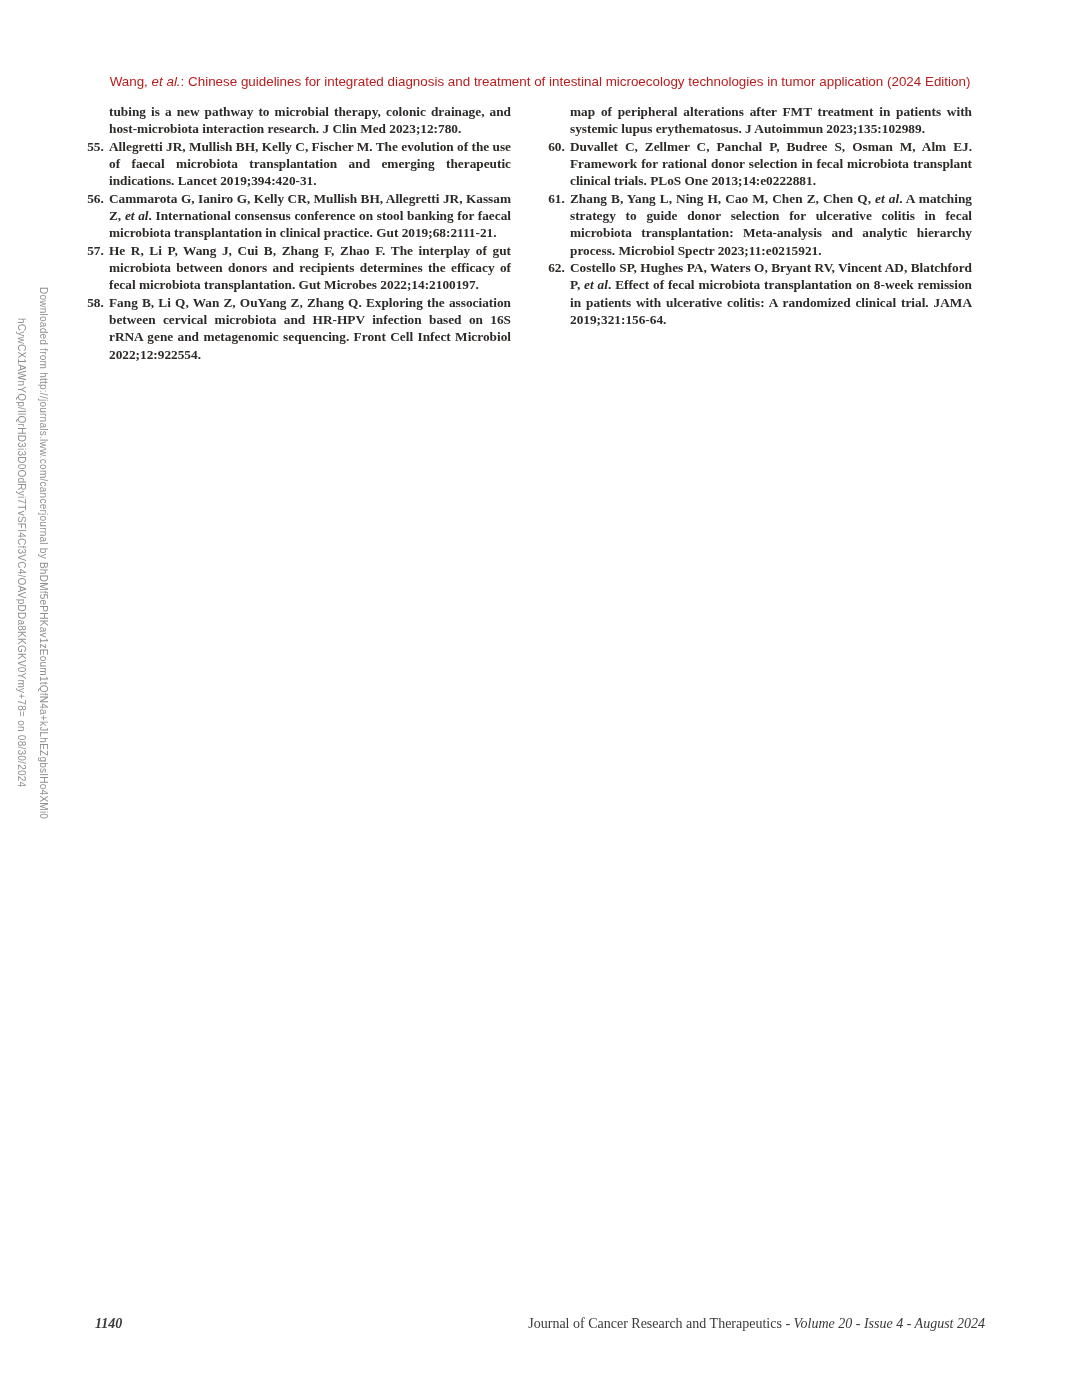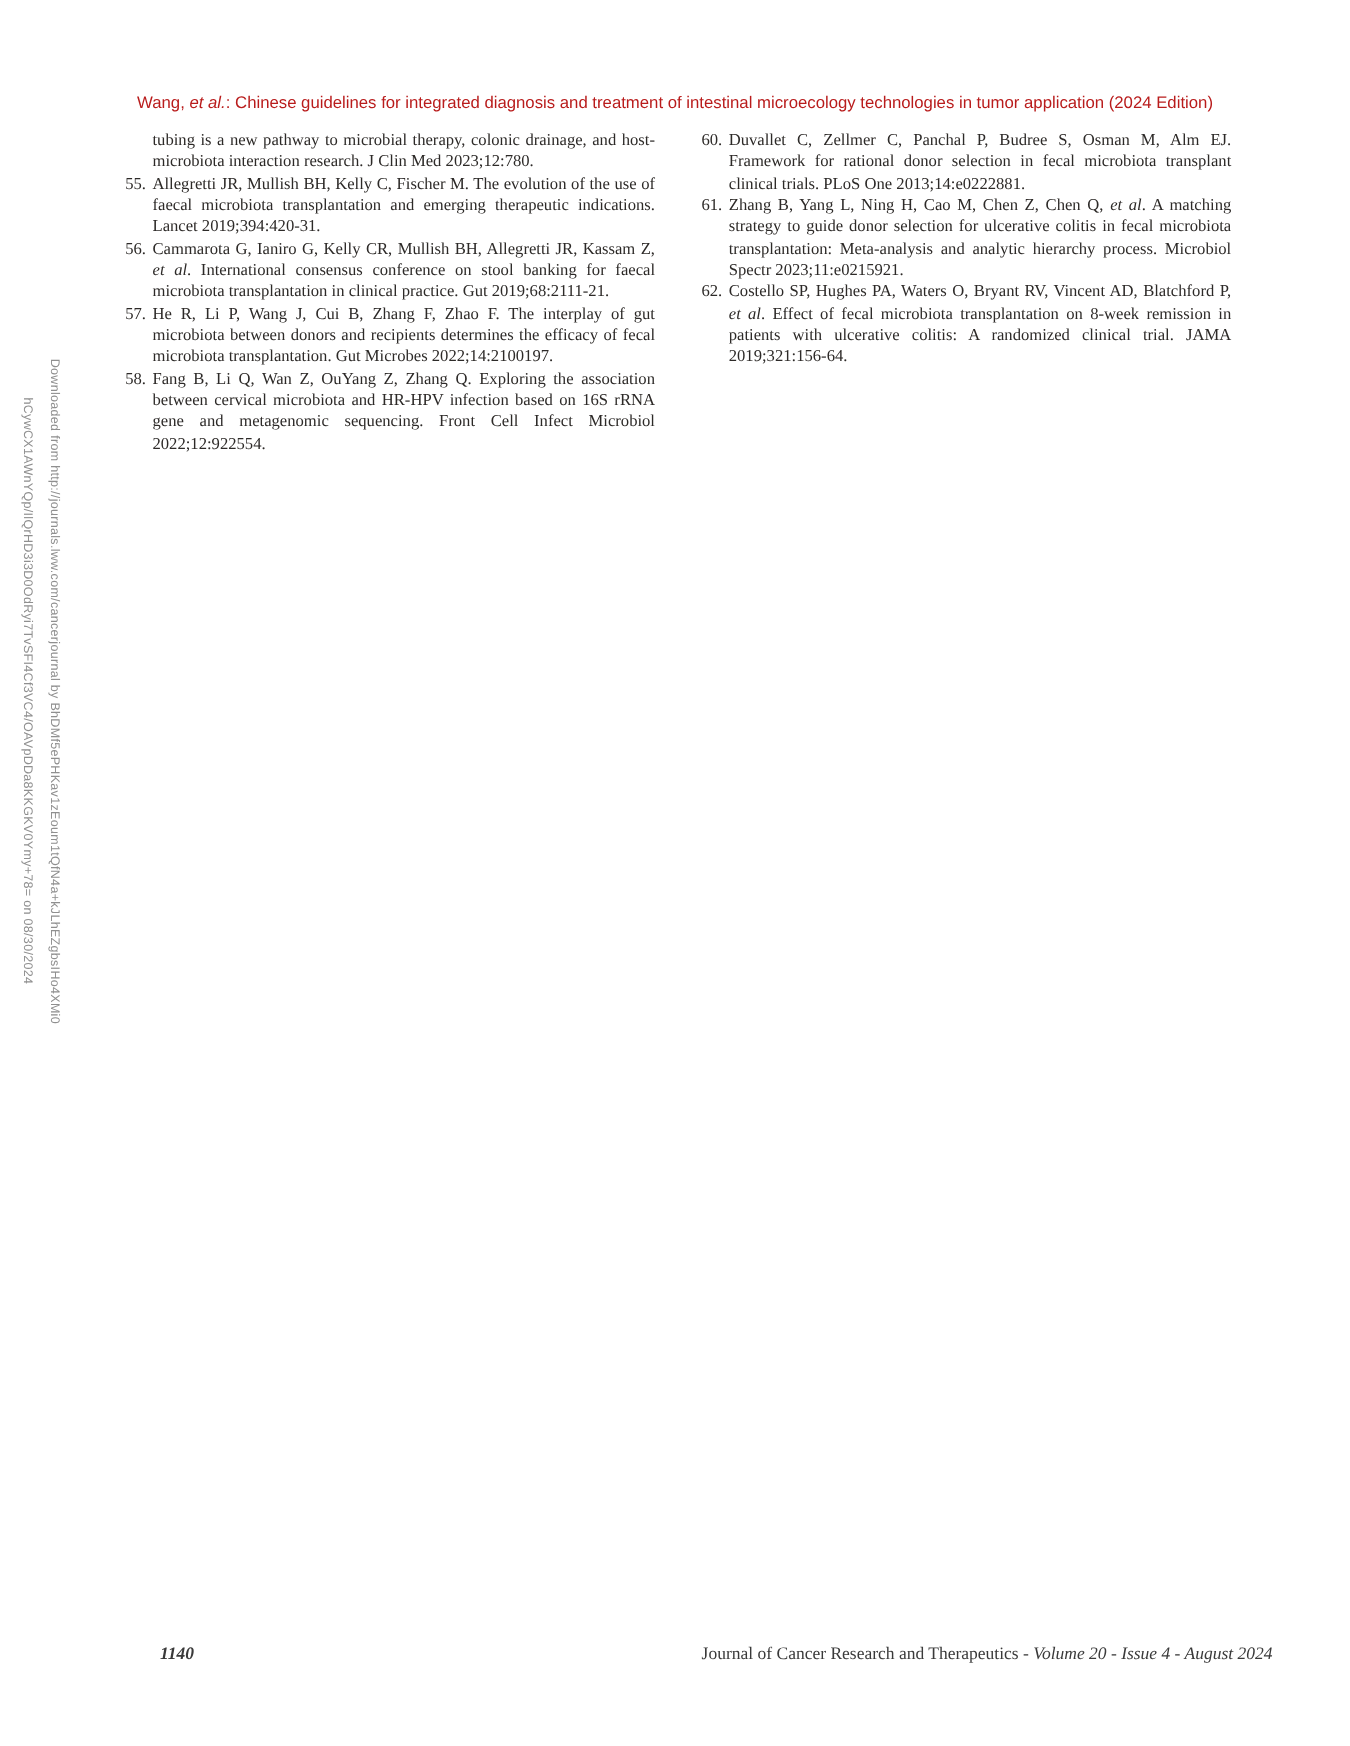--- a/index.html
+++ b/index.html
@@ -15,23 +15,24 @@
     position: absolute;
     left: 95px; top: 74px; width: 890px;
     text-align: center;
     font-family: "Liberation Sans", sans-serif;
     font-size: 13.4px;
     color: #b91c1c;
     white-space: nowrap;
   }
   .columns {
     position: absolute;
-    left: 95px; top: 103px; width: 890px;
+    left: 82px; top: 103px; width: 890px;
     display: flex;
     gap: 32px;
+    font-weight: bold;
   }
   .ref-col {
     width: 429px;
     font-size: 13.3px;
     line-height: 17.35px;
     text-align: justify;
   }
   .ref-cont {
     margin: 0 0 0 27px;
     text-align: justify;
@@ -59,21 +60,20 @@
     white-space: nowrap;
   }
   .footer {
     position: absolute;
     left: 95px; top: 1316px; width: 890px;
     display: flex;
     justify-content: space-between;
     align-items: baseline;
     font-size: 14px;
     color: #3a3a3a;
-    margin-left: 33px;
   }
   .page-number {
     font-weight: bold;
     font-style: italic;
   }
   .journal-line { text-align: right; }
   i { font-style: italic; }
 </style>
 </head>
 <body>
@@ -101,20 +101,21 @@
           <span class="ref-num">57.</span>
           <span class="ref-text">He R, Li P, Wang J, Cui B, Zhang F, Zhao F. The interplay of gut microbiota between donors and recipients determines the efficacy of fecal microbiota transplantation. Gut Microbes 2022;14:2100197.</span>
         </div>
         <div class="ref-item">
           <span class="ref-num">58.</span>
           <span class="ref-text">Fang B, Li Q, Wan Z, OuYang Z, Zhang Q. Exploring the association between cervical microbiota and HR-HPV infection based on 16S rRNA gene and metagenomic sequencing. Front Cell Infect Microbiol 2022;12:922554.</span>
         </div>
       </div>
   </div>
   <div class="ref-col">
+    <p class="ref-cont">map of peripheral alterations after FMT treatment in patients with systemic lupus erythematosus. J Autoimmun 2023;135:102989.</p>
     <div>
         <div class="ref-item">
           <span class="ref-num">60.</span>
           <span class="ref-text">Duvallet C, Zellmer C, Panchal P, Budree S, Osman M, Alm EJ. Framework for rational donor selection in fecal microbiota transplant clinical trials. PLoS One 2013;14:e0222881.</span>
         </div>
         <div class="ref-item">
           <span class="ref-num">61.</span>
           <span class="ref-text">Zhang B, Yang L, Ning H, Cao M, Chen Z, Chen Q, <i>et al</i>. A matching strategy to guide donor selection for ulcerative colitis in fecal microbiota transplantation: Meta-analysis and analytic hierarchy process. Microbiol Spectr 2023;11:e0215921.</span>
         </div>
         <div class="ref-item">

